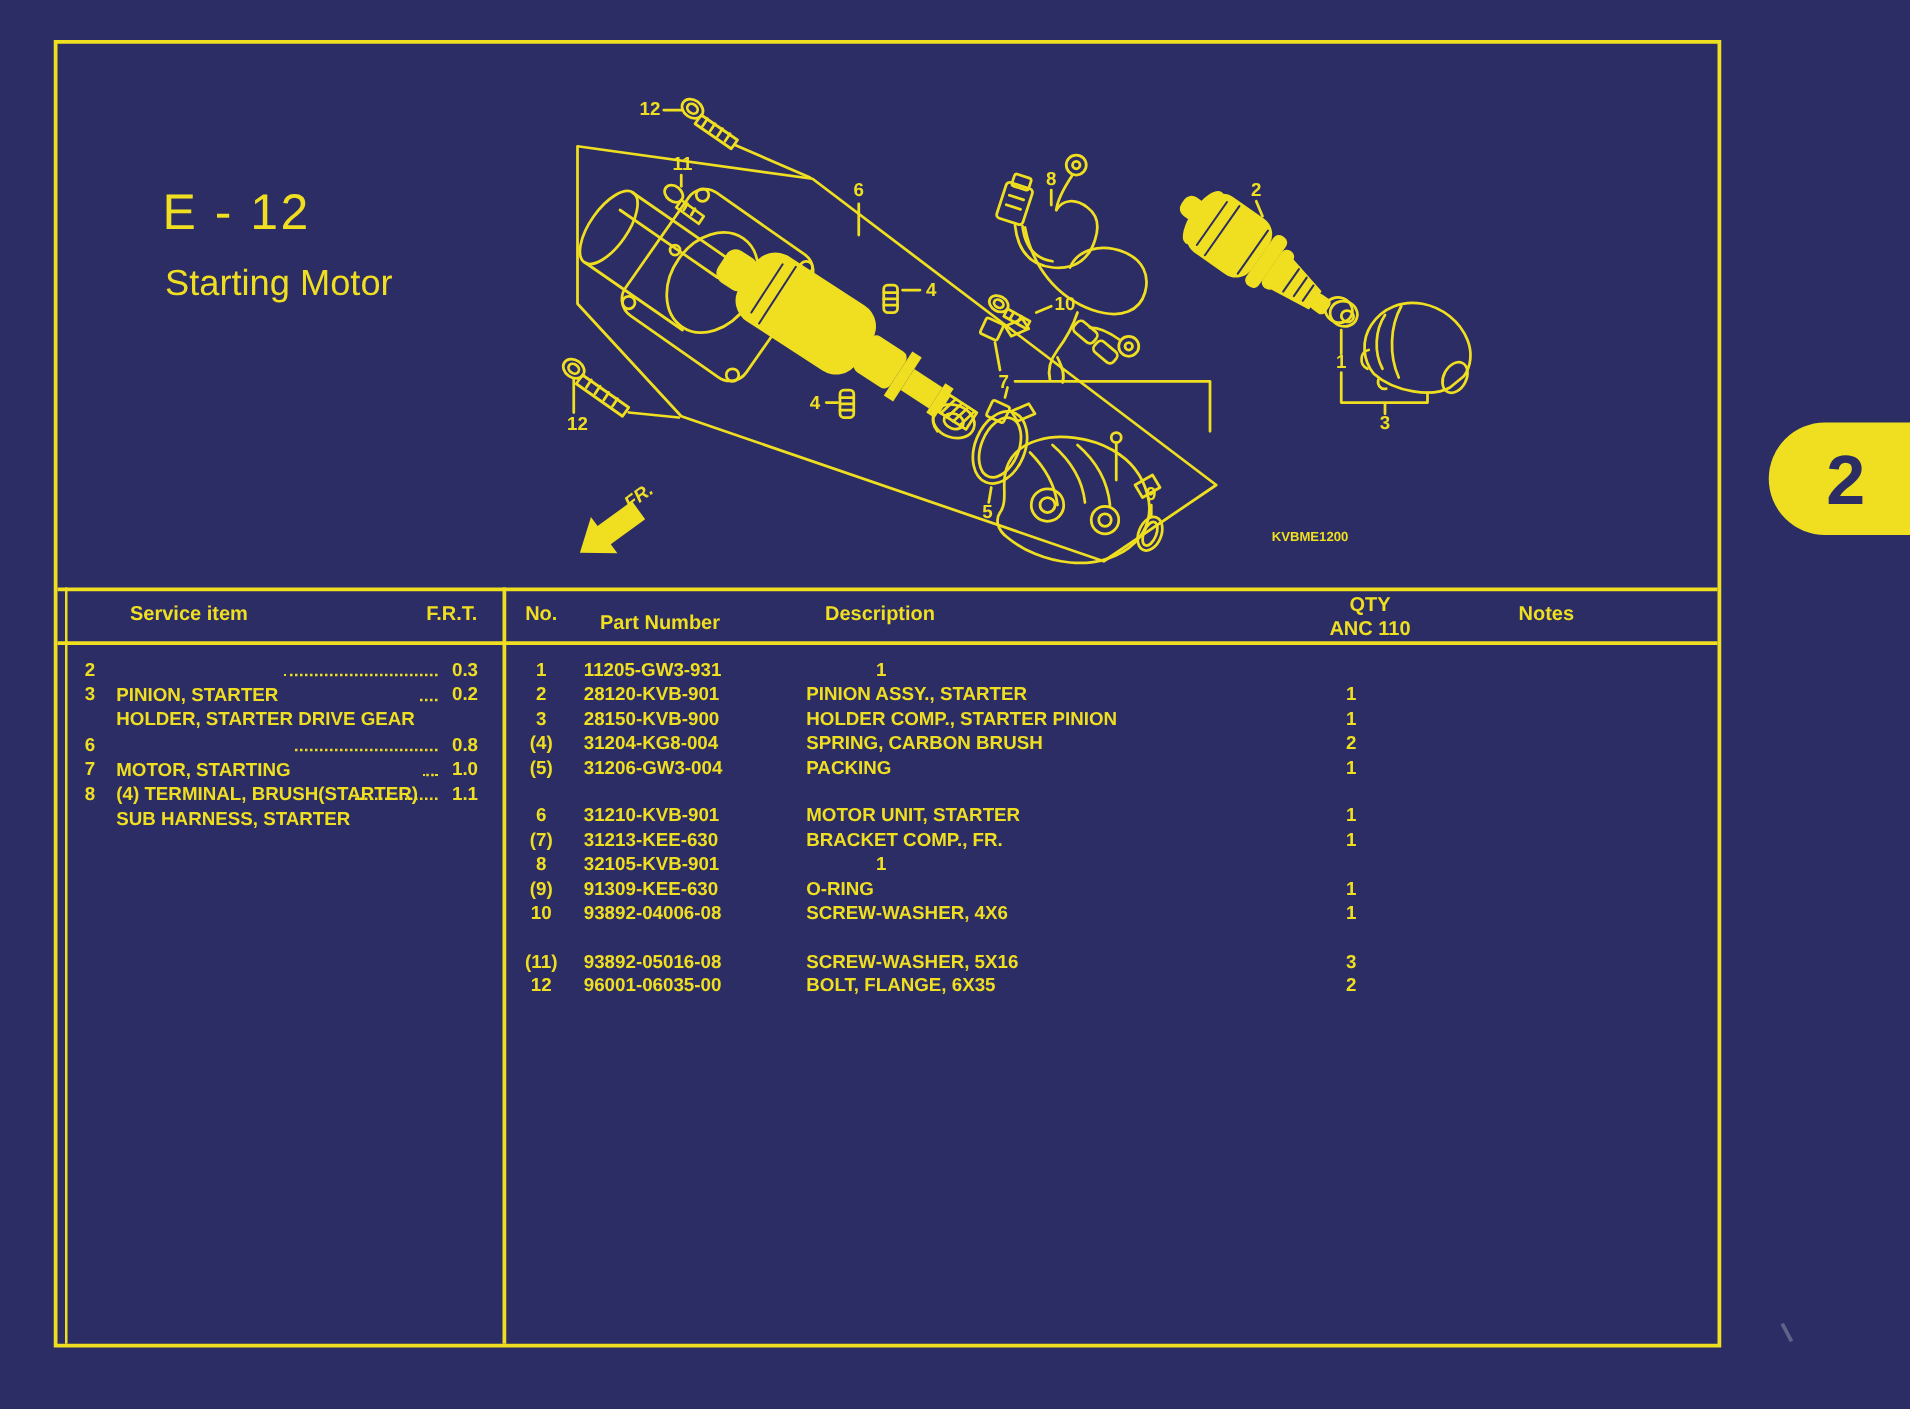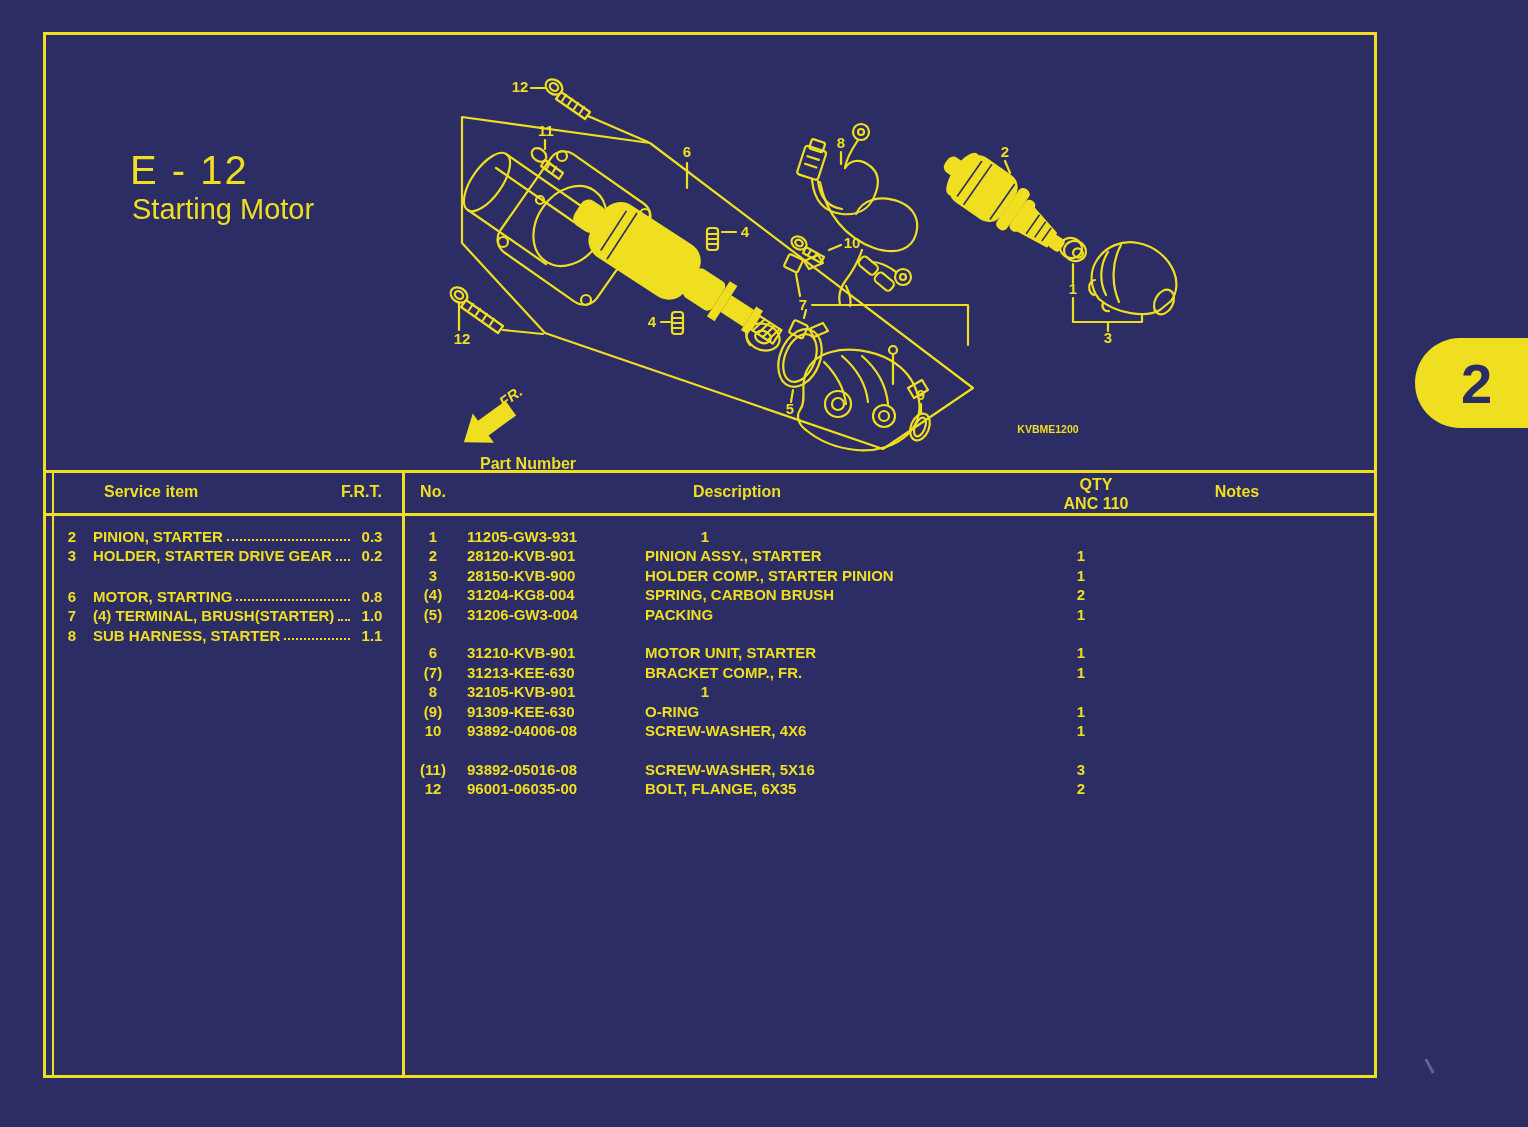--- a/index.html
+++ b/index.html
@@ -20,39 +20,39 @@
   .line-divider{left:46px;top:470px;width:1328px;}
   .line-header{left:46px;top:513px;width:1328px;}
   .line-colsplit{left:402px;top:470px;height:605px;}
   .line-innerleft{left:52px;top:470px;width:2px;height:605px;}
 
   .title-code{
     position:absolute;left:130px;top:148px;
     font-size:40px;letter-spacing:2px;color:#f0df20;text-align:right;
   }
   .title-name{
-    position:absolute;left:132px;top:193px;
+    position:absolute;left:132px;top:211px;
     font-size:29px;color:#f0df20;
   }
 
   .th{
     position:absolute;color:#f0df20;font-weight:bold;font-size:16px;white-space:nowrap;
   }
   .th-center{transform:translateX(-50%);}
 
   .rows{
     position:absolute;color:#f0df20;font-weight:bold;font-size:15px;
   }
   .rows .row{display:flex;line-height:19.4px;height:19.4px;white-space:nowrap;}
   .rows .spacer-s{height:21px;}
   .rows .spacer-p{height:19.4px;}
 
   #service-rows{left:57px;top:527px;width:333px;}
   .s-no{width:30px;text-align:center;flex:none;}
-  .s-item{flex:none;padding-left:6px;}
+  .s-item{flex:none;padding-left:6px;margin-top:20px;}
   .s-dots{flex:1;align-self:flex-end;border-bottom:2px dotted #f0df20;margin:0 4px 5px 4px;min-width:6px;}
   .s-frt{width:36px;text-align:center;flex:none;}
 
   #parts-rows{left:403px;top:527px;width:974px;}
   .p-no{width:60px;text-align:center;flex:none;}
   .p-pn{width:178px;padding-left:4px;flex:none;}
   .p-desc{width:376px;flex:none;}
   .p-qty{width:120px;text-align:center;flex:none;}
   .p-notes{width:200px;text-align:center;flex:none;}
 
@@ -277,22 +277,22 @@
 
 <div class="hline line-divider"></div>
 <div class="hline line-header"></div>
 <div class="vline line-colsplit"></div>
 <div class="vline line-innerleft"></div>
 
 <div class="th" style="left:104px;top:483px;">Service item</div>
 <div class="th" style="left:341px;top:483px;">F.R.T.</div>
 
 <div class="th th-center" style="left:433px;top:483px;text-align:right;">No.</div>
-<div class="th" style="left:480px;top:455px;">Part Number</div>
-<div class="th" style="left:660px;top:483px;margin-left:33px;">Description</div>
+<div class="th" style="left:480px;top:490px;">Part Number</div>
+<div class="th" style="left:660px;top:483px;">Description</div>
 <div class="th th-center" style="left:1096px;top:476px;">QTY</div>
 <div class="th th-center" style="left:1096px;top:495px;">ANC 110</div>
 <div class="th th-center" style="left:1237px;top:483px;">Notes</div>
 
 <div id="service-rows" class="rows">
     <div class="row">
       <div class="s-no">2</div>
       <div class="s-item">PINION, STARTER</div>
       <div class="s-dots"></div>
       <div class="s-frt">0.3</div>

